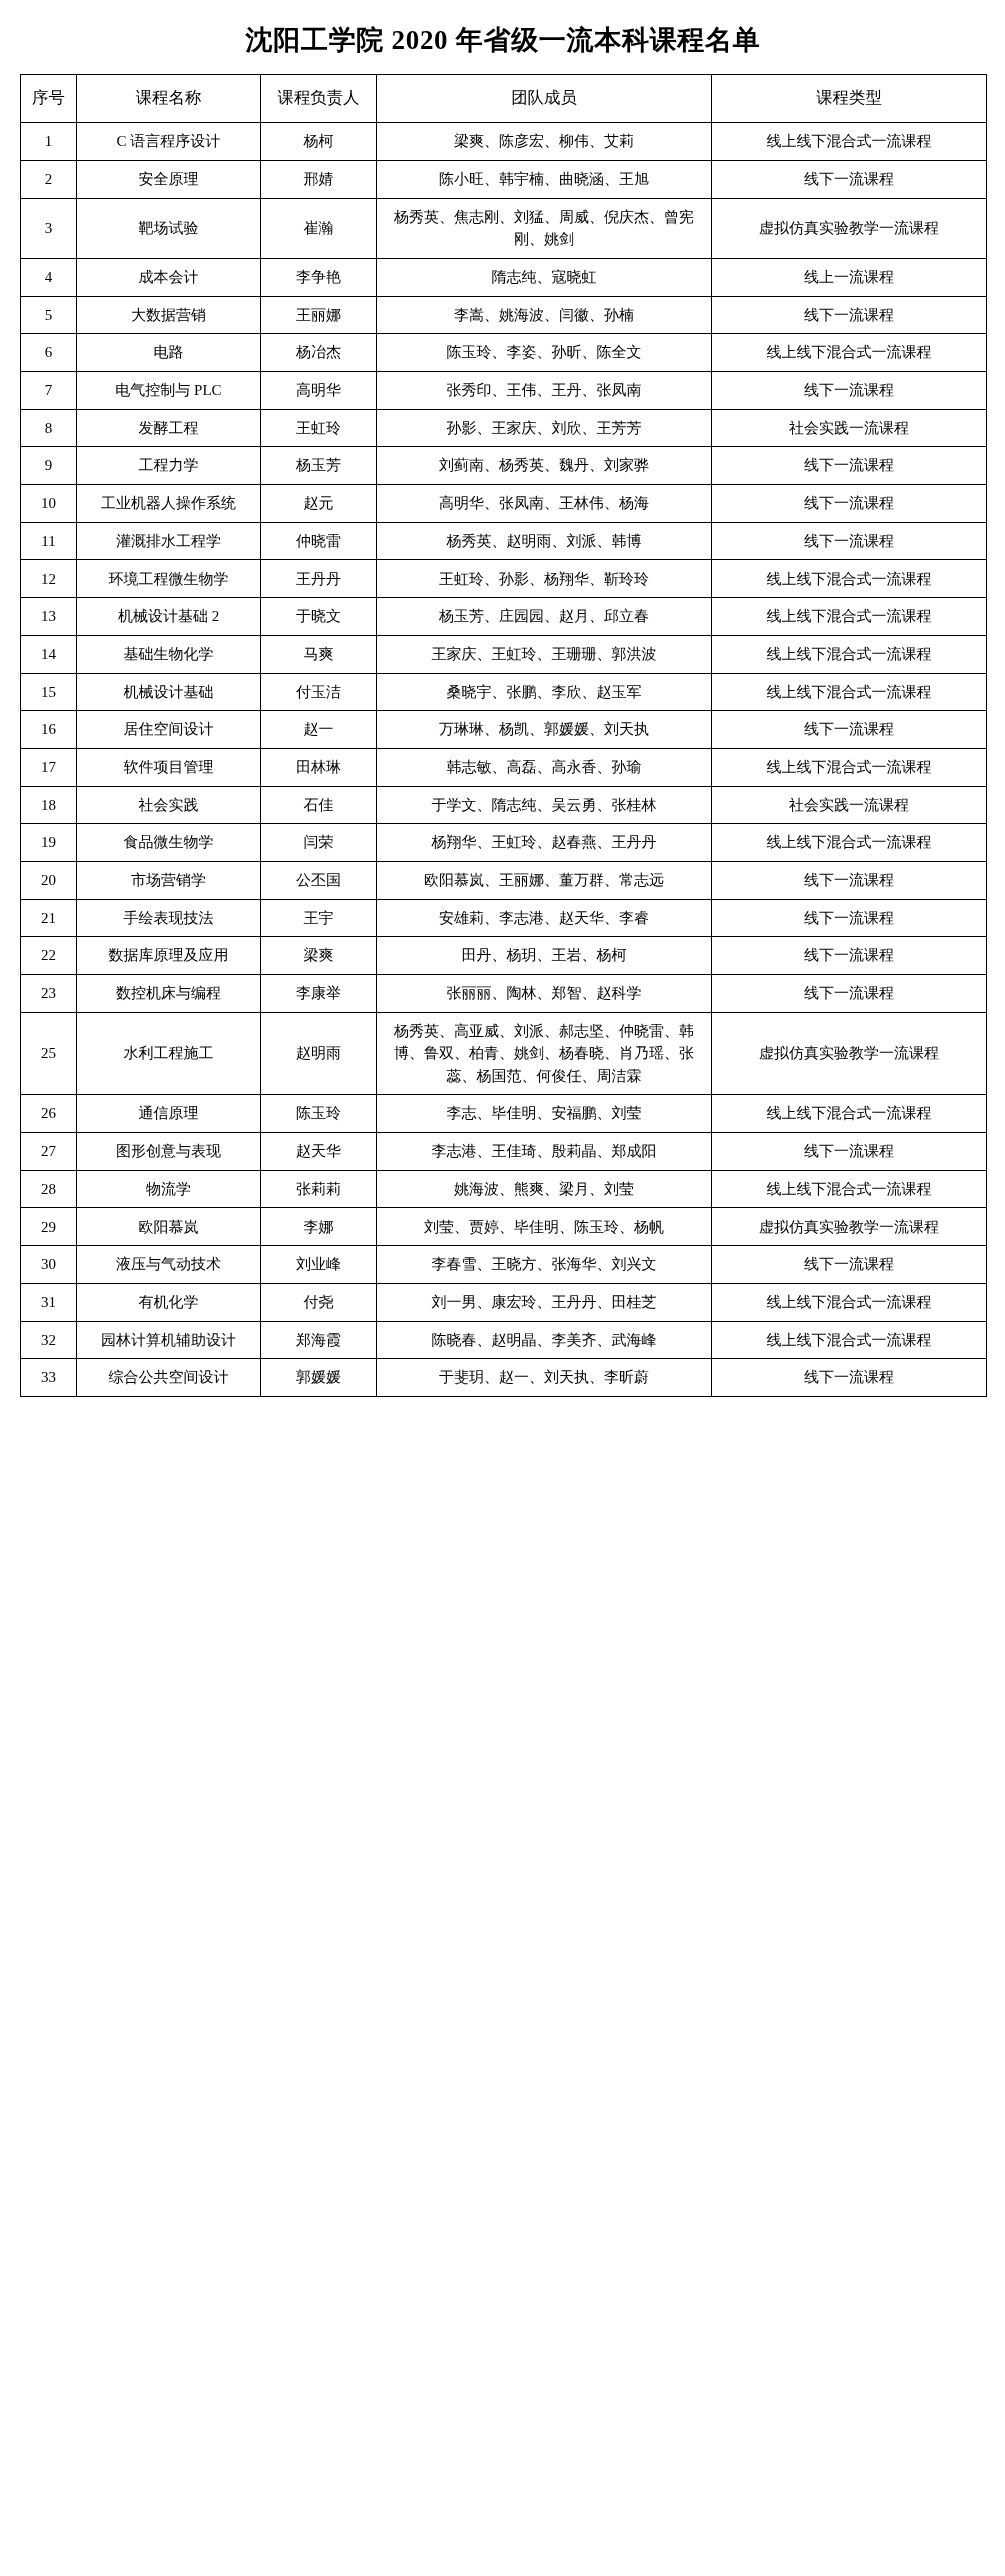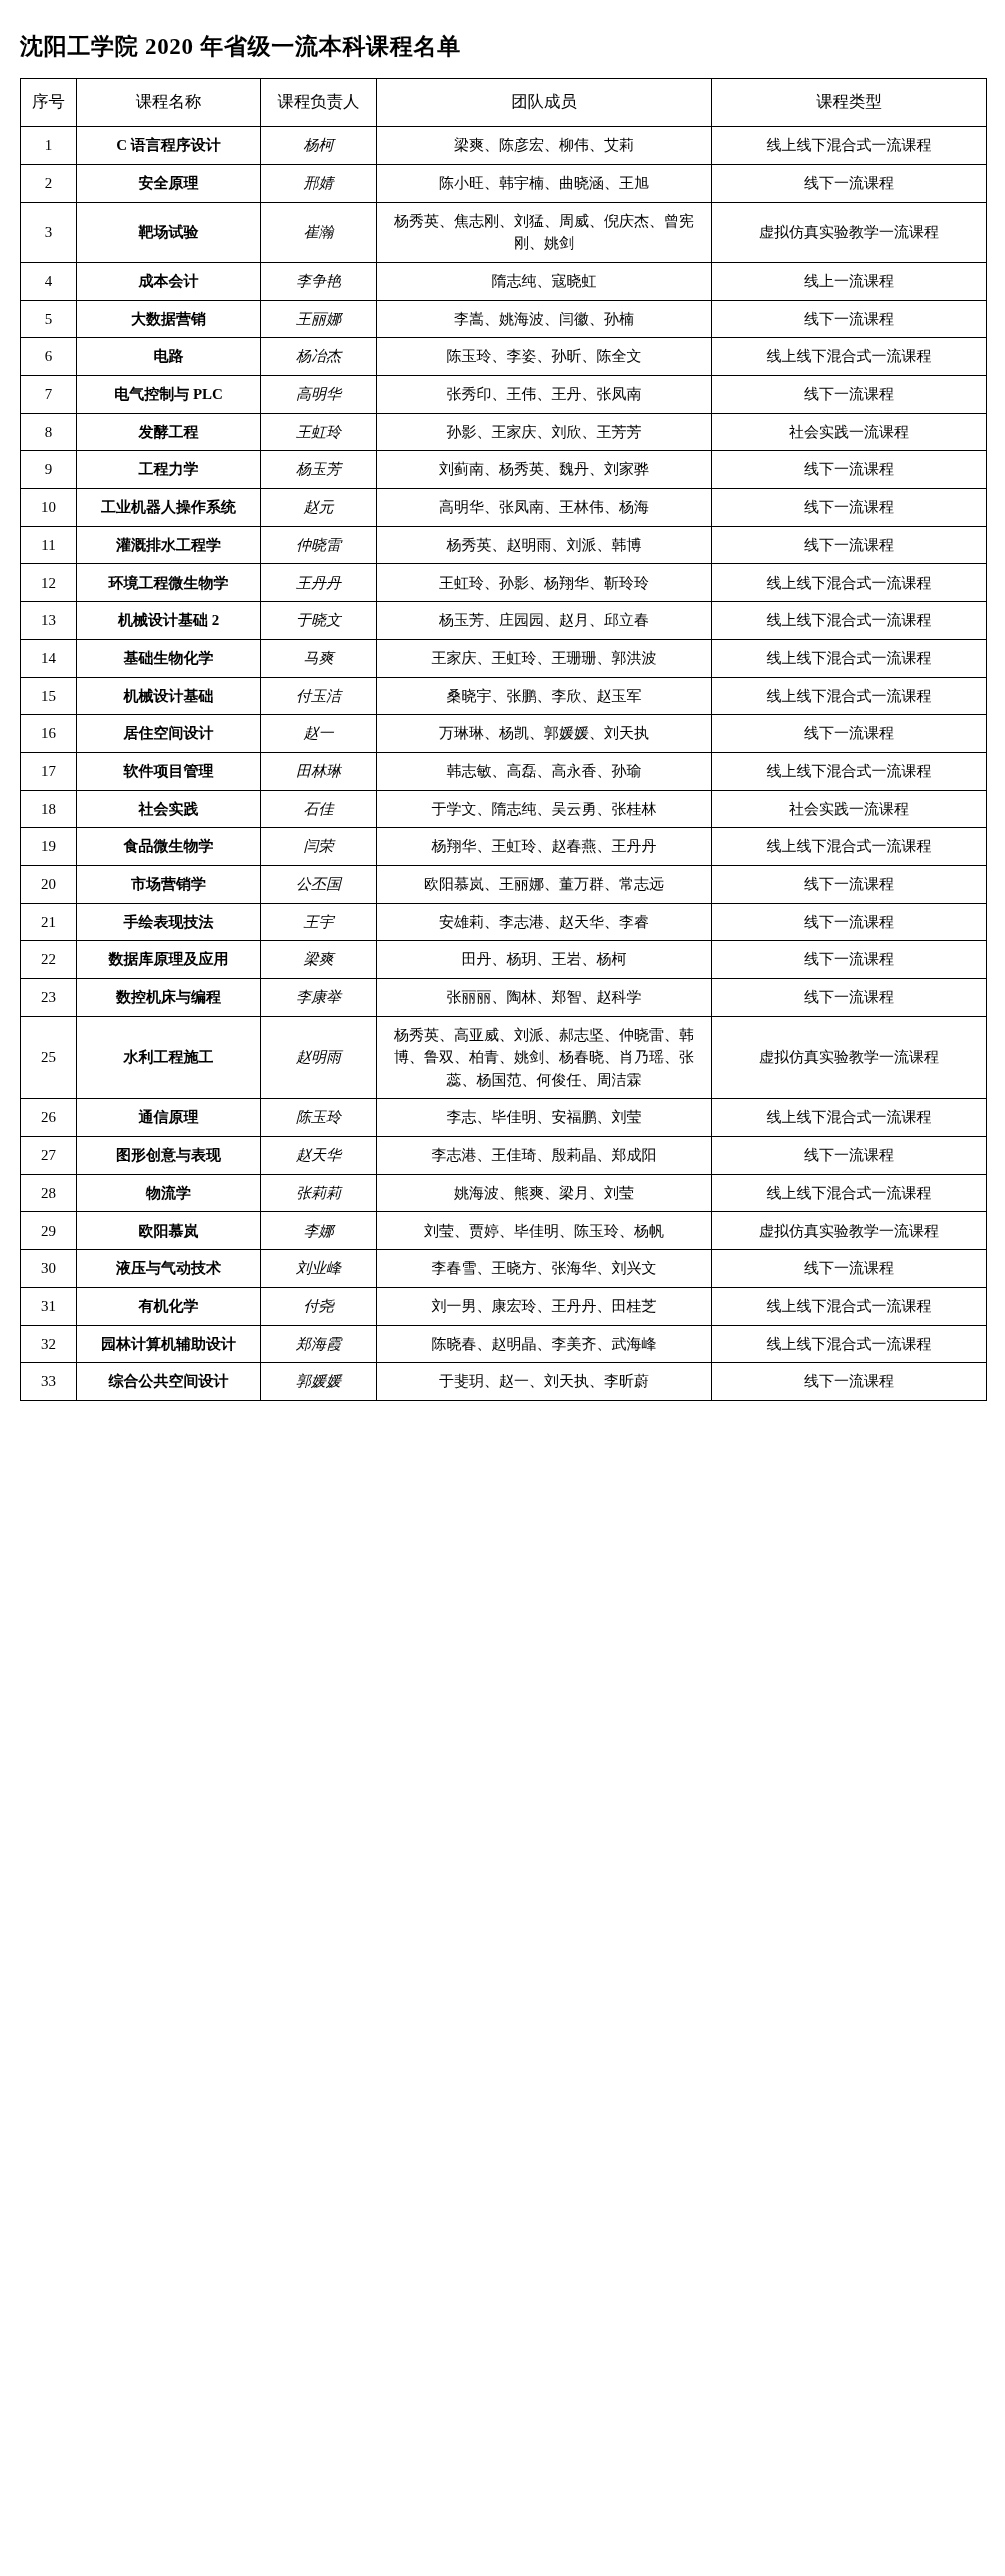--- a/index.html
+++ b/index.html
@@ -11,25 +11,25 @@
     width: 1006px;
     font-family: "Liberation Serif", "DejaVu Serif", serif;
     color: #000000;
   }
   .page {
     width: 1006px;
     box-sizing: border-box;
     padding: 10px 20px 17px 20px;
   }
   .doc-title {
-    text-align: left;
-    font-size: 23px;
+    text-align: center;
+    font-size: 27px;
     font-weight: bold;
     letter-spacing: 0.7px;
-    margin: 21px 0 13px 0;
+    margin: 12px 0 13px 0;
     font-family: "Liberation Serif", "DejaVu Serif", serif;
   }
   table.course-table {
     border-collapse: collapse;
     width: 966px;
     margin: 16px auto;
     table-layout: fixed;
   }
   table.course-table th,
   table.course-table td {
@@ -45,22 +45,22 @@
     font-size: 16.4px;
     font-weight: normal;
     padding: 11.4px 4.3px;
   }
   col.c-no    { width: 56px; }
   col.c-name  { width: 184px; }
   col.c-lead  { width: 116px; }
   col.c-team  { width: 335px; }
   col.c-type  { width: 275px; }
   td.cell-no    { font-size: 15px; }
-  td.cell-name  { font-size: 15.7px; font-weight: bold; }
-  td.cell-lead  { font-size: 15.7px; font-style: italic; }
+  td.cell-name  { font-size: 15.7px; }
+  td.cell-lead  { font-size: 15.7px; }
   td.cell-team  { font-size: 15px; letter-spacing: 0px; }
   td.cell-type  { font-size: 15px; }
 </style>
 </head>
 <body>
 
 <div class="page">
   <div class="doc-title">沈阳工学院 2020 年省级一流本科课程名单</div>
 
   <table class="course-table">

